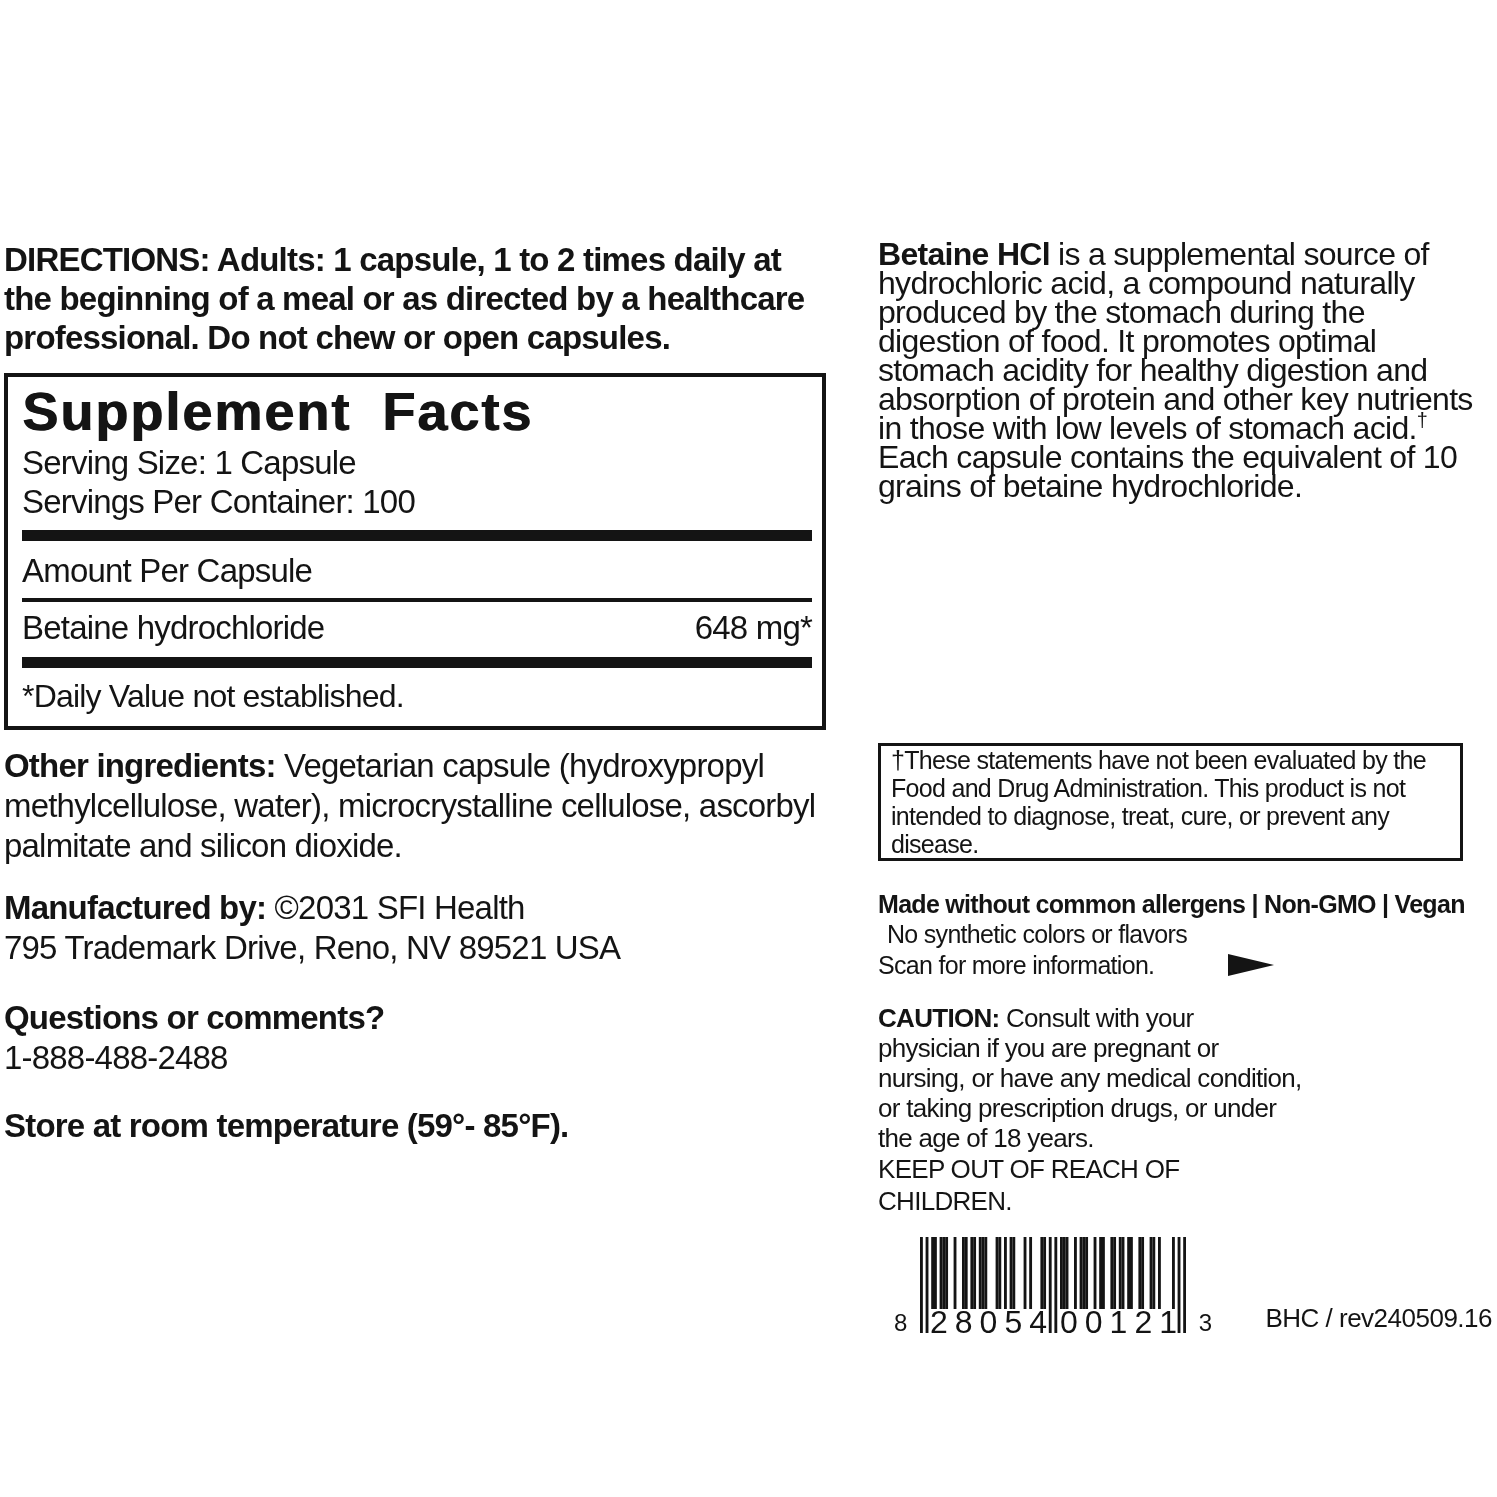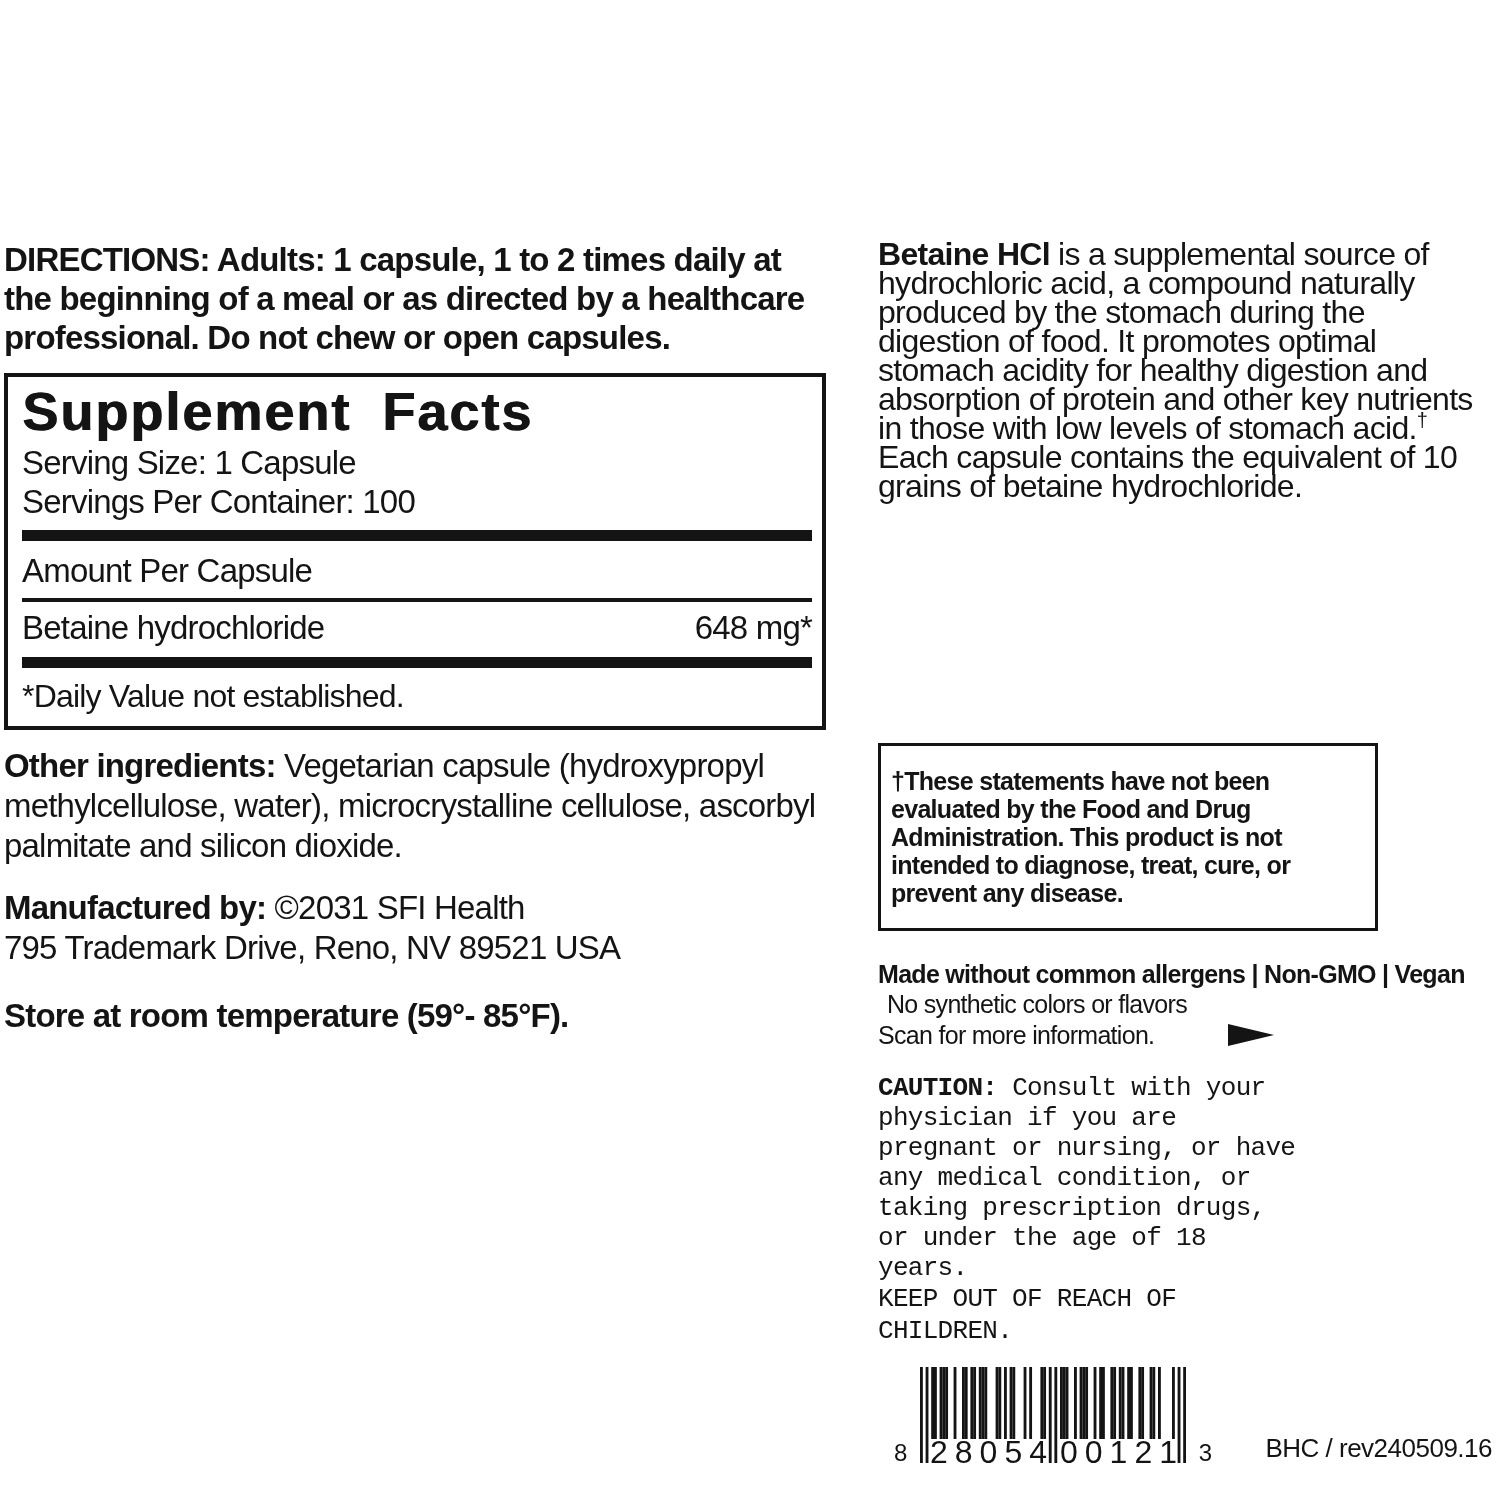--- a/index.html
+++ b/index.html
@@ -51,37 +51,37 @@
   .col-right {
     position:absolute; left:878px; top:240px; width:614px;
     letter-spacing:-0.7px;
   }
   .desc { font-size:32px; line-height:29px; width:596px; }
   .desc sup { font-size:0.62em; vertical-align:super; line-height:0; }
 
   .fda-box {
     border:3px solid #141414;
     margin-top:242px;
-    padding:21px 10px;
-    font-size:25px; line-height:28px; font-weight:bold;
-    width:500px;
+    padding:0 10px;
+    font-size:25px; line-height:28px; font-weight:normal;
+    width:585px;
   }
 
   .claims { margin-top:28px; }
   .claims-line1 { font-size:25px; line-height:30px; font-weight:bold; white-space:nowrap; }
   .claims-line2 { font-size:25px; line-height:30px; font-weight:normal;margin-left:9px; }
   .scan-line { font-size:25px; line-height:32px; display:flex; align-items:center; }
   .arrow-right {
     width:0; height:0; margin-left:74px;
     border-top:11px solid transparent;
     border-bottom:11px solid transparent;
     border-left:46px solid #141414;
   }
 
-  .caution { margin-top:22px; max-width:424px; font-size:26px; line-height:30px;font-family:Liberation Mono, monospace; }
+  .caution { margin-top:22px; max-width:424px; font-size:26px; line-height:30px; }
   .keep-out { font-size:26px; line-height:32px; }
 
   
   .barcode-row {
     margin-top:20px;
     display:flex; justify-content:space-between; align-items:flex-end;
     width:614px;
   }
   .barcode-wrap { position:relative; margin-left:16px; width:318px; height:100px; }
   .barcode-wrap svg { position:absolute; left:26px; top:0; }
@@ -121,20 +121,24 @@
     <div class="sf-footnote">*Daily Value not established.</div>
   </div>
 
   <p class="para"><span class="b">Other ingredients:</span> <span>Vegetarian capsule (hydroxypropyl methylcellulose, water), microcrystalline cellulose, ascorbyl palmitate and silicon dioxide.</span></p>
 
   <div class="para manufacturer">
     <div><span class="b">Manufactured by:</span> <span>©2031 SFI Health</span></div>
     <div>795 Trademark Drive, Reno, NV 89521 USA</div>
   </div>
 
+  <div class="contact">
+    <div class="contact-heading">Questions or comments?</div>
+    <div class="contact-phone">1-888-488-2488</div>
+  </div>
 
   <div class="usage">
     <div class="usage-line2">Store at room temperature (59°- 85°F).</div>
   </div>
 
 </div>
 
 <div class="col-right">
 
   <p class="desc"><span class="b">Betaine HCl</span><span> is a supplemental source of hydrochloric acid, a compound naturally produced by the stomach during the digestion of food. It promotes optimal stomach acidity for healthy digestion and absorption of protein and other key nutrients in those with low levels of stomach acid.</span><sup>†</sup><span> Each capsule contains the equivalent of 10 grains of betaine hydrochloride.</span></p>

